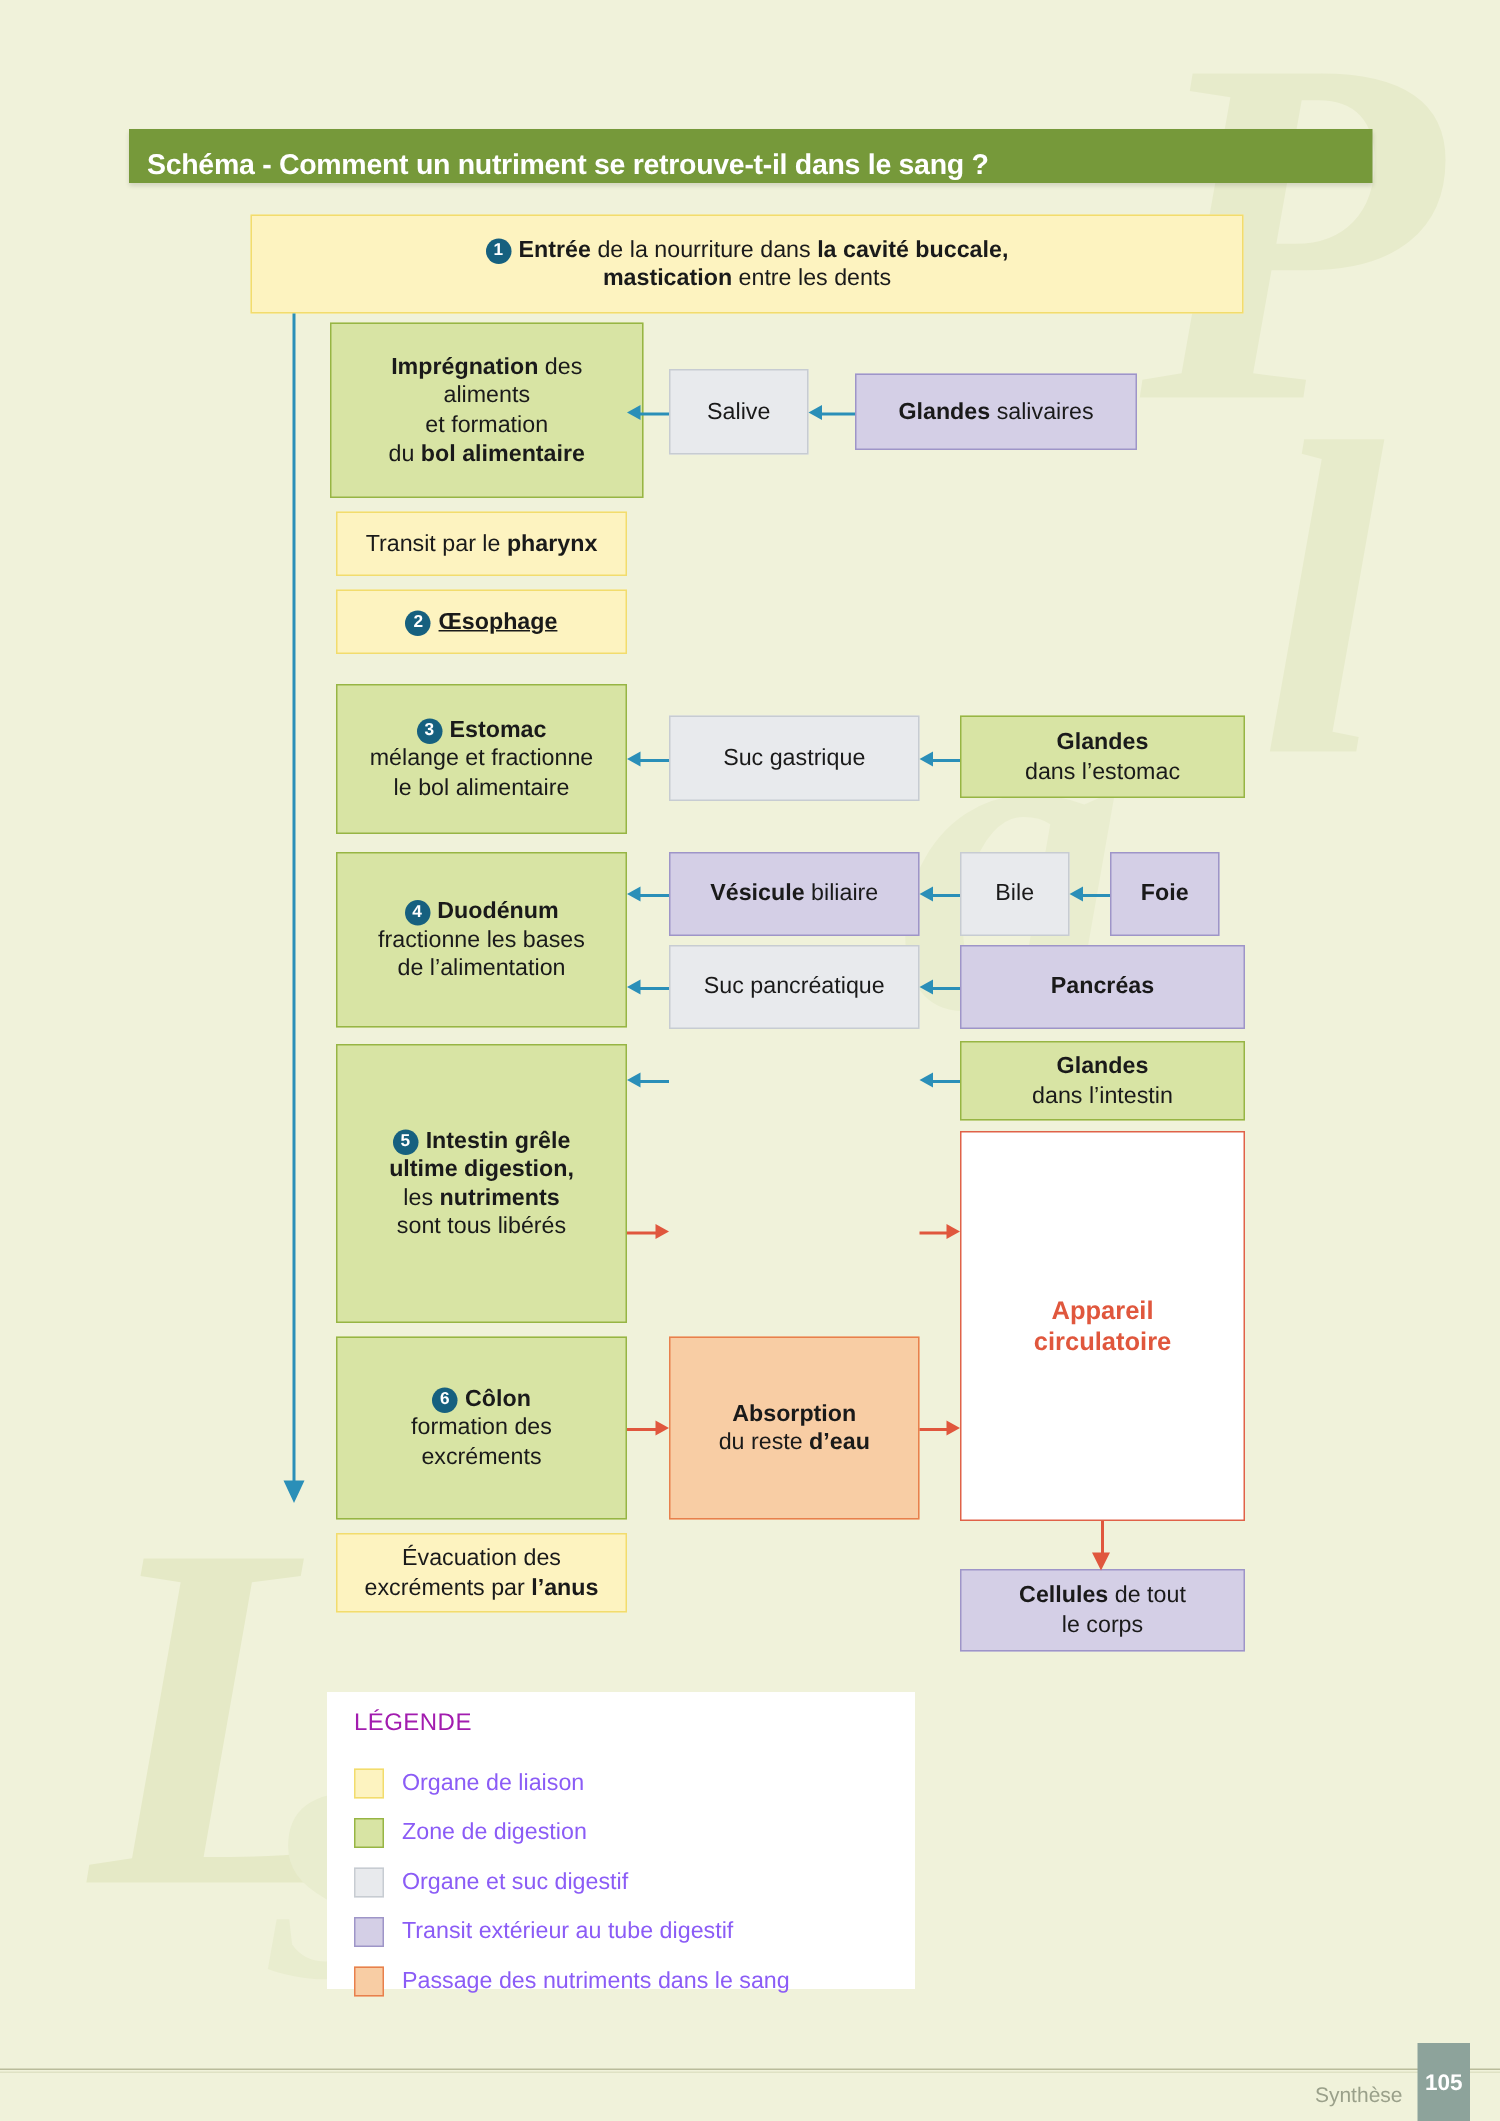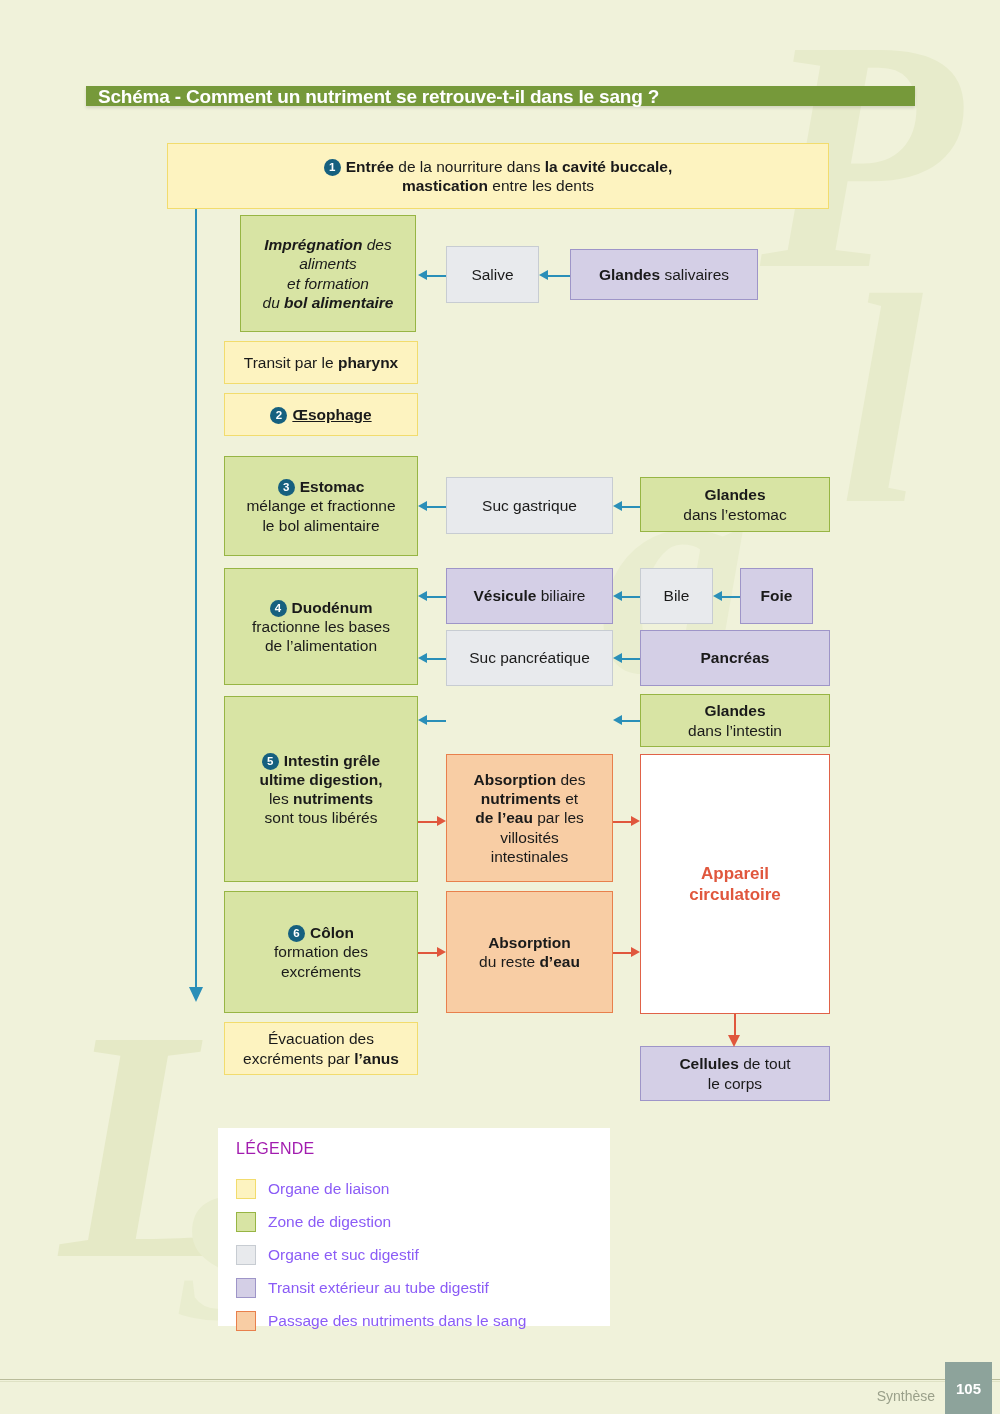--- a/index.html
+++ b/index.html
@@ -19,22 +19,22 @@
   #wm2{left:300px;top:1030px;font-size:300px;}
   #wm3{left:760px;top:-10px;font-size:330px;color:#e7ebcb;}
   #wm4{left:840px;top:250px;font-size:300px;color:#e7ebcb;}
   #wm5{left:600px;top:420px;font-size:300px;color:#e9edcf;}
   #wm6{left:180px;top:1100px;font-size:260px;color:#e9edcf;}
 
   .layer{position:absolute;left:0;top:0;width:1000px;height:1414px;z-index:2;}
 
   
   .headerbar{
-    position:absolute;left:86px;top:86px;width:829px;height:20px;
-    background:#76993a;display:flex;align-items:flex-start;
+    position:absolute;left:86px;top:86px;width:829px;height:36px;
+    background:#76993a;display:flex;align-items:flex-end;
     box-shadow:0 2px 3px rgba(0,0,0,.12);
   }
   .headerbar span{
     color:#ffffff;font-size:19px;font-weight:700;margin-left:12px;
     letter-spacing:-0.2px;white-space:nowrap;
   }
 
   
   .bx{
     position:absolute;box-sizing:border-box;display:flex;
@@ -102,21 +102,21 @@
   }
   .legend-rows{position:absolute;left:18px;top:44px;}
   .lrow{display:flex;align-items:center;height:33px;}
   .lsw{width:20px;height:20px;box-sizing:border-box;margin-right:12px;flex:0 0 auto;}
   .lrow span.lbl{font-size:15.5px;color:#8b5cf6;}
 
   
   .footrule{position:absolute;left:0;top:1379px;width:1000px;height:1px;background:#b9bc9a;}
   .footrule2{position:absolute;left:0;top:1381px;width:1000px;height:1px;background:#dfe2c4;}
   .pagenum{
-    position:absolute;left:945px;top:1362px;width:47px;height:52px;
+    position:absolute;left:945px;top:1362px;width:35px;height:52px;
     background:#8da39b;display:flex;align-items:center;justify-content:center;
   }
   .pagenum span{color:#ffffff;font-size:15px;font-weight:700;}
   .footlabel{
     position:absolute;left:820px;top:1379px;width:115px;height:34px;
     display:flex;align-items:center;justify-content:flex-end;
     color:#9aa08a;font-size:14px;
   }
 </style>
 </head>
@@ -138,21 +138,21 @@
   <div class="spine"></div>
   <div class="spine-head"></div>
 
   <div class="bx c-yellow" style="left:167px;top:143px;width:662px;height:66px;">
     <div class="t">
       <span class="num">1</span><b>Entrée</b><span> de la nourriture dans </span><b>la cavité buccale,</b><br>
       <b>mastication</b><span> entre les dents</span>
     </div>
   </div>
 
-  <div class="bx c-green" style="left:240px;top:215px;width:176px;height:117px;font-style:italic;">
+  <div class="bx c-green" style="left:220px;top:215px;width:209px;height:117px;">
     <div class="t">
       <b>Imprégnation</b><span> des</span><br>
       <span>aliments</span><br>
       <span>et formation</span><br>
       <span>du </span><b>bol alimentaire</b>
     </div>
   </div>
 
   <div class="bx c-yellow" style="left:224px;top:341px;width:194px;height:43px;">
     <div class="t"><span>Transit par le </span><b>pharynx</b></div>
@@ -242,29 +242,20 @@
   </div>
 
 
   <div class="bx c-green" style="left:640px;top:694px;width:190px;height:53px;">
     <div class="t">
       <b>Glandes</b><br>
       <span>dans l’intestin</span>
     </div>
   </div>
 
-  <div class="bx c-orange" style="left:446px;top:754px;width:167px;height:128px;">
-    <div class="t">
-      <b>Absorption</b><span> des</span><br>
-      <b>nutriments</b><span> et</span><br>
-      <b>de l’eau</b><span> par les</span><br>
-      <span>villosités</span><br>
-      <span>intestinales</span>
-    </div>
-  </div>
 
   <div class="bx c-orange" style="left:446px;top:891px;width:167px;height:122px;">
     <div class="t">
       <b>Absorption</b><br>
       <span>du reste </span><b>d’eau</b>
     </div>
   </div>
 
   <div class="bx c-white" style="left:640px;top:754px;width:190px;height:260px;color:#e0573d;font-weight:700;font-size:17px;">
     <div class="t">

